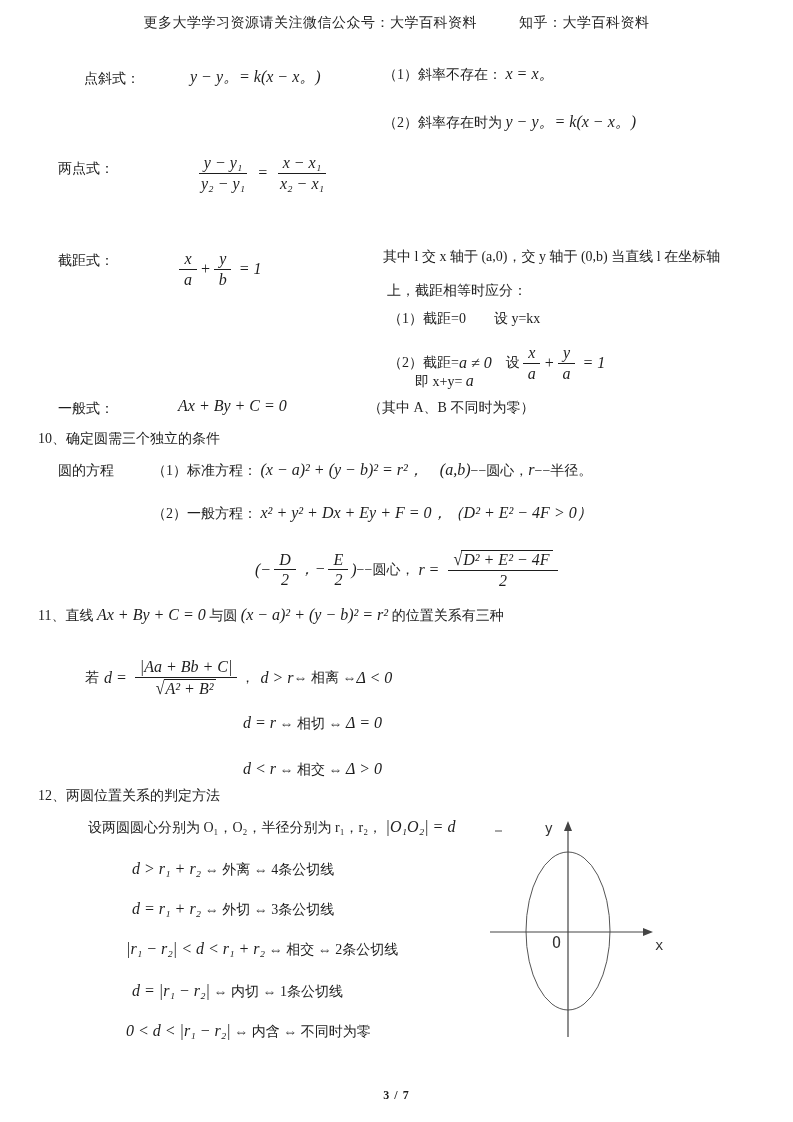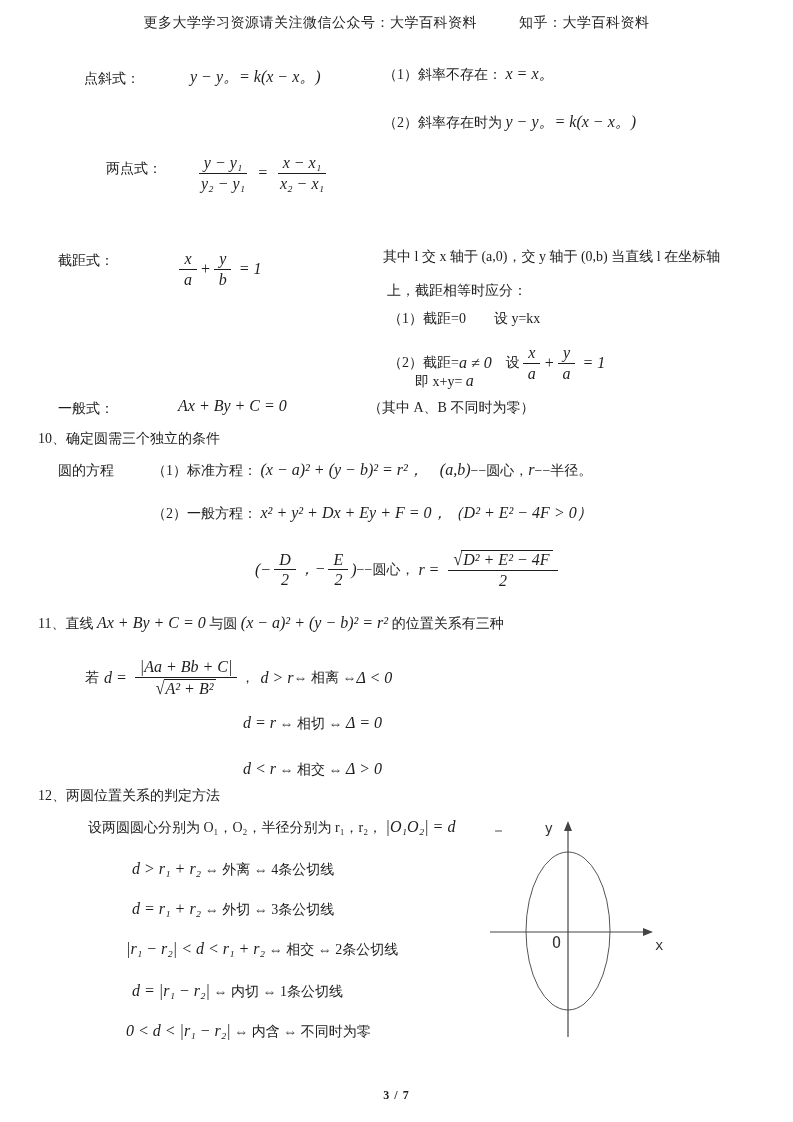--- a/index.html
+++ b/index.html
@@ -34,21 +34,21 @@
   <div class="abs math" style="left:190px;top:67px;">y − y。= k(x − x。)</div>
   <div class="abs" style="left:383px;top:64px;">
     <span class="cjk">（1）斜率不存在：</span>
     <span class="math">x = x。</span>
   </div>
   <div class="abs" style="left:383px;top:112px;">
     <span class="cjk">（2）斜率存在时为</span>
     <span class="math">y − y。= k(x − x。)</span>
   </div>
 
-  <div class="abs cjk" style="left:58px;top:160px;margin-left:48px;">两点式：</div>
+  <div class="abs cjk" style="left:58px;top:160px;">两点式：</div>
   <div class="abs flexrow" style="left:193px;top:142px;">
     <span class="frac">
         <span class="num math">y − y₁</span>
         <span class="den math">y₂ − y₁</span>
       </span>
     <span class="math" style="margin:0 4px;">=</span>
     <span class="frac">
         <span class="num math">x − x₁</span>
         <span class="den math">x₂ − x₁</span>
       </span>
@@ -122,21 +122,21 @@
       <span class="num">
         <span class="sqrt">
             <span class="rsym math">√</span>
             <span class="radicand math">D² + E² − 4F</span>
           </span>
       </span>
       <span class="den math">2</span>
     </span>
   </div>
 
-  <div class="abs" style="left:38px;top:606px;margin-top:8px;">
+  <div class="abs" style="left:38px;top:606px;">
     <span class="cjk">11、直线</span>
     <span class="math">Ax + By + C = 0</span>
     <span class="cjk">与圆</span>
     <span class="math">(x − a)² + (y − b)² = r²</span>
     <span class="cjk">的位置关系有三种</span>
   </div>
   <div class="abs flexrow" style="left:85px;top:646px;">
     <span class="cjk">若</span>
     <span class="math" style="margin:0 5px;">d =</span>
     <span class="frac">

